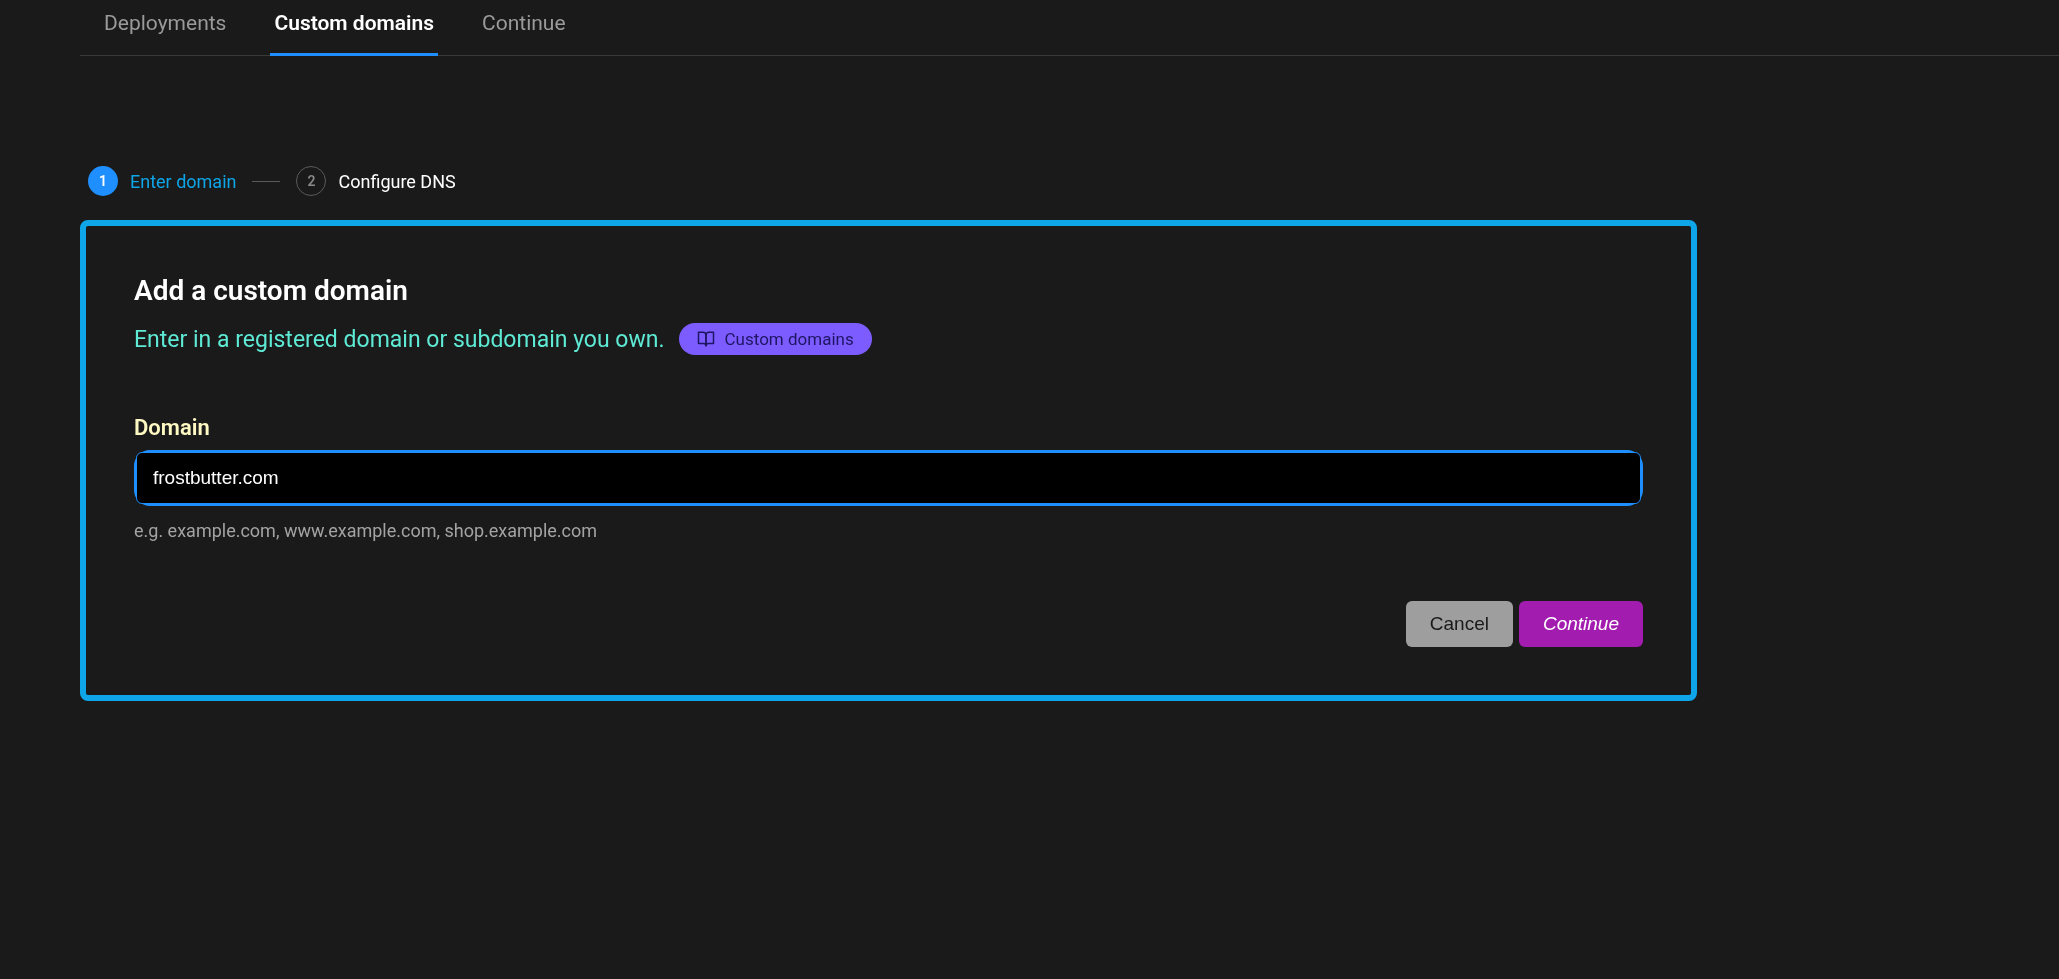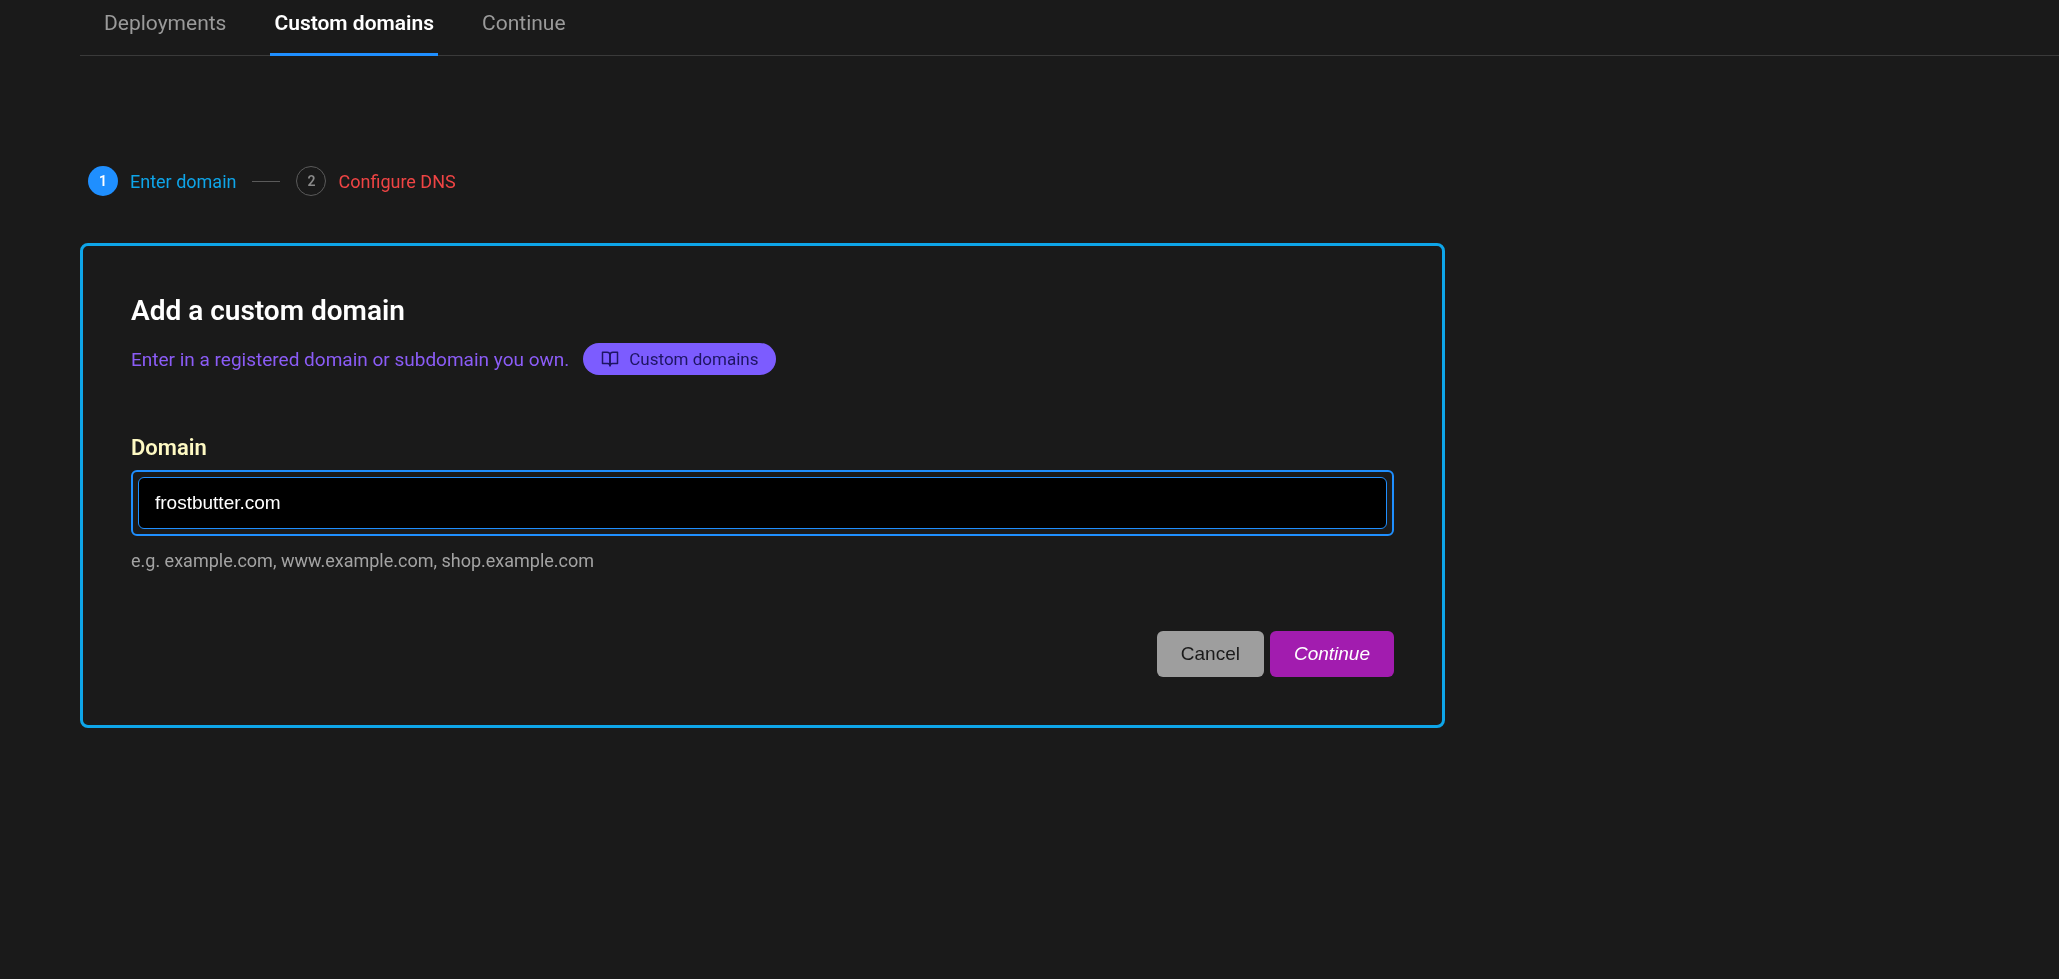--- a/index.html
+++ b/index.html
@@ -67,48 +67,48 @@
     .step-circle.inactive {
       background-color: transparent;
       border: 1px solid #5a5a5a;
       color: #8a8a8a;
     }
     .step-label {
       font-size: 18px;
       color: #0ea5e9;
     }
     .step-label.inactive {
-      color: #ef4444;
+      color: #ffffff;
     }
     .step-connector {
       width: 28px;
       height: 1px;
       background-color: #5a5a5a;
     }
     .card {
-      border: 3px solid #0ea5e9;
+      border: 6px solid #0ea5e9;
       border-radius: 8px;
-      margin-top: 47px;
+      margin-top: 24px;
       padding: 48px;
-      width: 1365px;
+      width: 1617px;
     }
     .card-title {
       font-size: 28px;
       font-weight: 600;
       color: #ffffff;
       margin-bottom: 16px;
     }
     .card-subtitle-row {
       display: flex;
       align-items: center;
       gap: 14px;
     }
     .card-subtitle {
-      font-size: 19px;
-      color: #8b5cf6;
+      font-size: 23px;
+      color: #5eead4;
     }
     .badge {
       background-color: #7c5cff;
       color: #1e1563;
       border-radius: 999px;
       padding: 6px 18px;
       display: inline-flex;
       align-items: center;
       gap: 10px;
       font-size: 17px;
@@ -124,22 +124,21 @@
     }
     .field-label {
       font-size: 22px;
       font-weight: 600;
       color: #fef9c3;
       margin-bottom: 10px;
       display: block;
     }
     .input-wrapper {
       border: 2px solid #1f8fff;
-      border-radius: 6px;
-      padding: 5px;
+      border-radius: 16px;
     }
     .domain-input {
       width: 100%;
       background-color: #000000;
       border: 1px solid #1f8fff;
       border-radius: 6px;
       padding: 14px 16px;
       font-size: 19px;
       color: #ffffff;
       outline: none;

